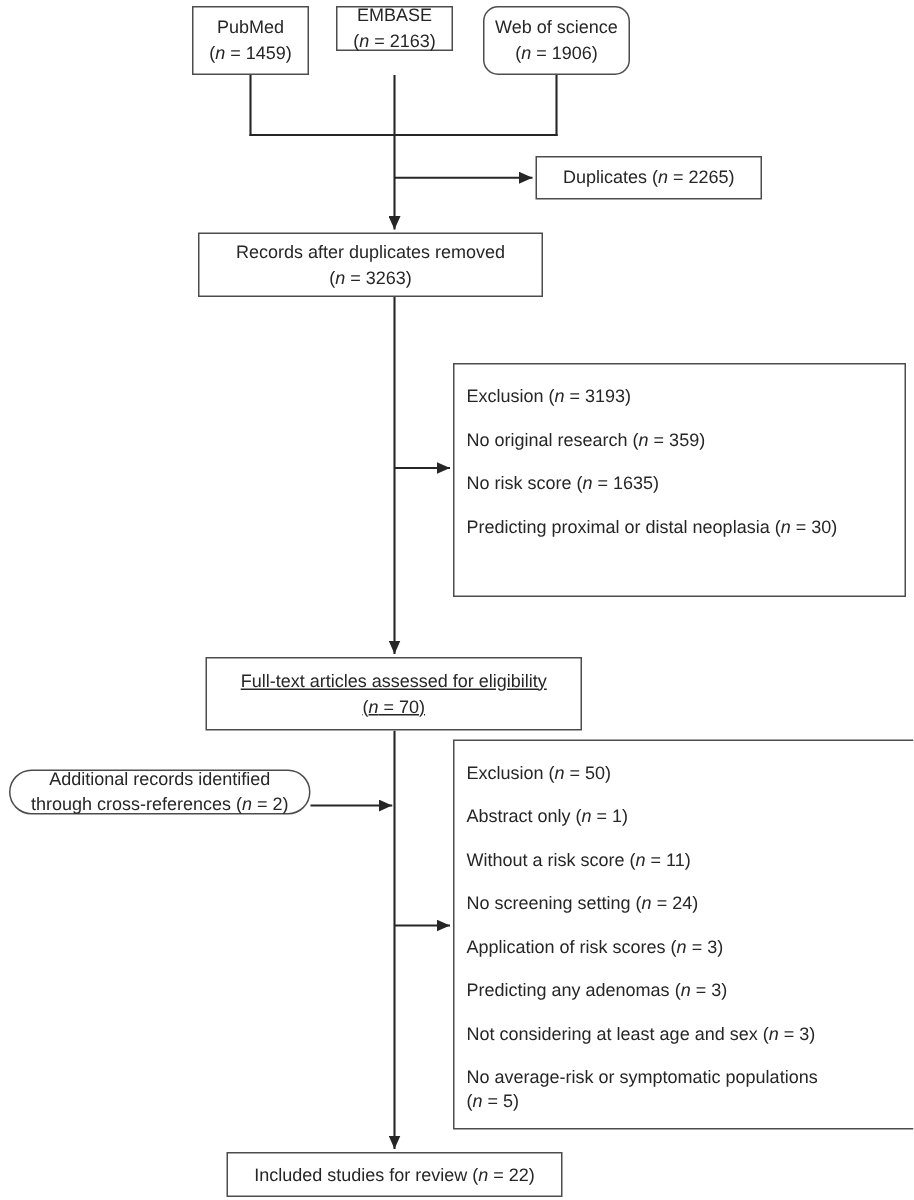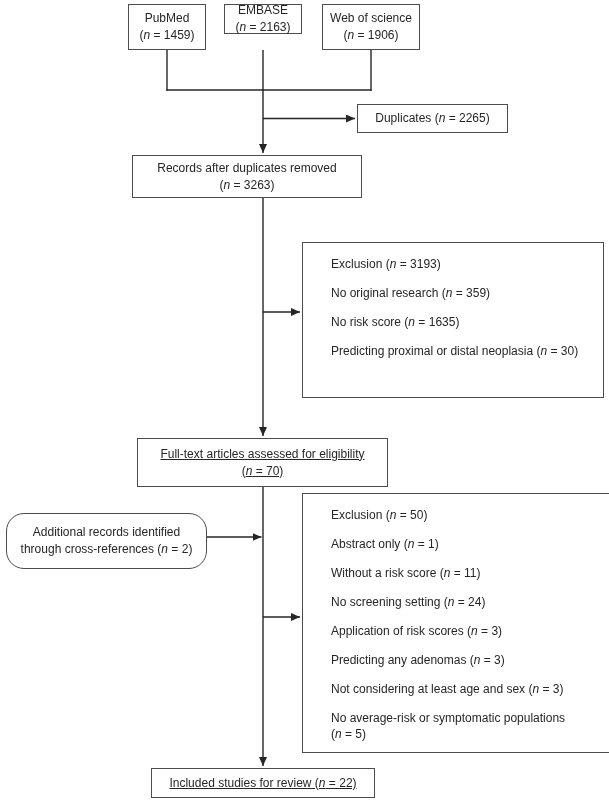--- a/index.html
+++ b/index.html
@@ -32,21 +32,21 @@
   }
   .box.center {
     display: flex;
     flex-direction: column;
     justify-content: center;
     align-items: center;
     text-align: left;
     line-height: 17px;
   }
   .box.list {
-    padding: 13px 6px 6px 28px;
+    padding: 13px 6px 6px 8px;
     text-align: left;
   }
   .ex-line {
     line-height: 16px;
     margin-bottom: 13px;
   }
   .ex-line.no-gap {
     margin-bottom: 0;
   }
   i { font-style: italic; }
@@ -78,21 +78,21 @@
   <div class="box center" style="left:128px; top:4px; width:78px; height:46px;">
     <span class="fmt-n">PubMed</span>
     <span class="fmt-n">(<i>n</i> = 1459)</span>
   </div>
 
   <div class="box center" style="left:224px; top:4px; width:78px; height:30px;">
     <span class="fmt-n">EMBASE</span>
     <span class="fmt-n">(<i>n</i> = 2163)</span>
   </div>
 
-  <div class="box center" style="left:322px; top:4px; width:98px; height:46px;">
+  <div class="box center" style="left:322px; top:4px; width:98px; height:46px;border-radius:10px;">
     <span class="fmt-n">Web of science</span>
     <span class="fmt-n">(<i>n</i> = 1906)</span>
   </div>
 
   <div class="box center" style="left:357px; top:104px; width:151px; height:29px;">
     <span class="fmt-n">Duplicates (<i>n</i> = 2265)</span>
   </div>
 
   <div class="box center" style="left:132px; top:155px; width:230px; height:43px;">
     <span class="fmt-n">Records after duplicates removed</span>
@@ -104,34 +104,34 @@
     <div class="ex-line fmt-n">No original research (<i>n</i> = 359)</div>
     <div class="ex-line fmt-n">No risk score (<i>n</i> = 1635)</div>
     <div class="ex-line fmt-n">Predicting proximal or distal neoplasia (<i>n</i> = 30)</div>
   </div>
 
   <div class="box center" style="left:137px; top:438px; width:251px; height:49px;text-decoration:underline;">
     <span class="fmt-n">Full-text articles assessed for eligibility</span>
     <span class="fmt-n">(<i>n</i> = 70)</span>
   </div>
 
-  <div class="box center" style="left:6px; top:513px; width:201px; height:56px;border-radius:18px;">
+  <div class="box center" style="left:6px; top:513px; width:201px; height:30px;border-radius:18px;">
     <span class="fmt-n">Additional records identified</span>
     <span class="fmt-n">through cross-references (<i>n</i> = 2)</span>
   </div>
 
   <div class="box list" style="left:302px; top:493px; width:343px; height:260px;">
     <div class="ex-line fmt-n">Exclusion (<i>n</i> = 50)</div>
     <div class="ex-line fmt-n">Abstract only (<i>n</i> = 1)</div>
     <div class="ex-line fmt-n">Without a risk score (<i>n</i> = 11)</div>
     <div class="ex-line fmt-n">No screening setting (<i>n</i> = 24)</div>
     <div class="ex-line fmt-n">Application of risk scores (<i>n</i> = 3)</div>
     <div class="ex-line fmt-n">Predicting any adenomas (<i>n</i> = 3)</div>
     <div class="ex-line fmt-n">Not considering at least age and sex (<i>n</i> = 3)</div>
     <div class="ex-line fmt-n no-gap">No average-risk or symptomatic populations</div>
     <div class="ex-line fmt-n">(<i>n</i> = 5)</div>
   </div>
 
-  <div class="box center" style="left:151px; top:768px; width:224px; height:30px;text-decoration:underline;">
+  <div class="box center" style="left:151px; top:768px; width:224px; height:30px;">
     <span class="fmt-n">Included studies for review (<i>n</i> = 22)</span>
   </div>
 
 </div>
 
 </body></html>

